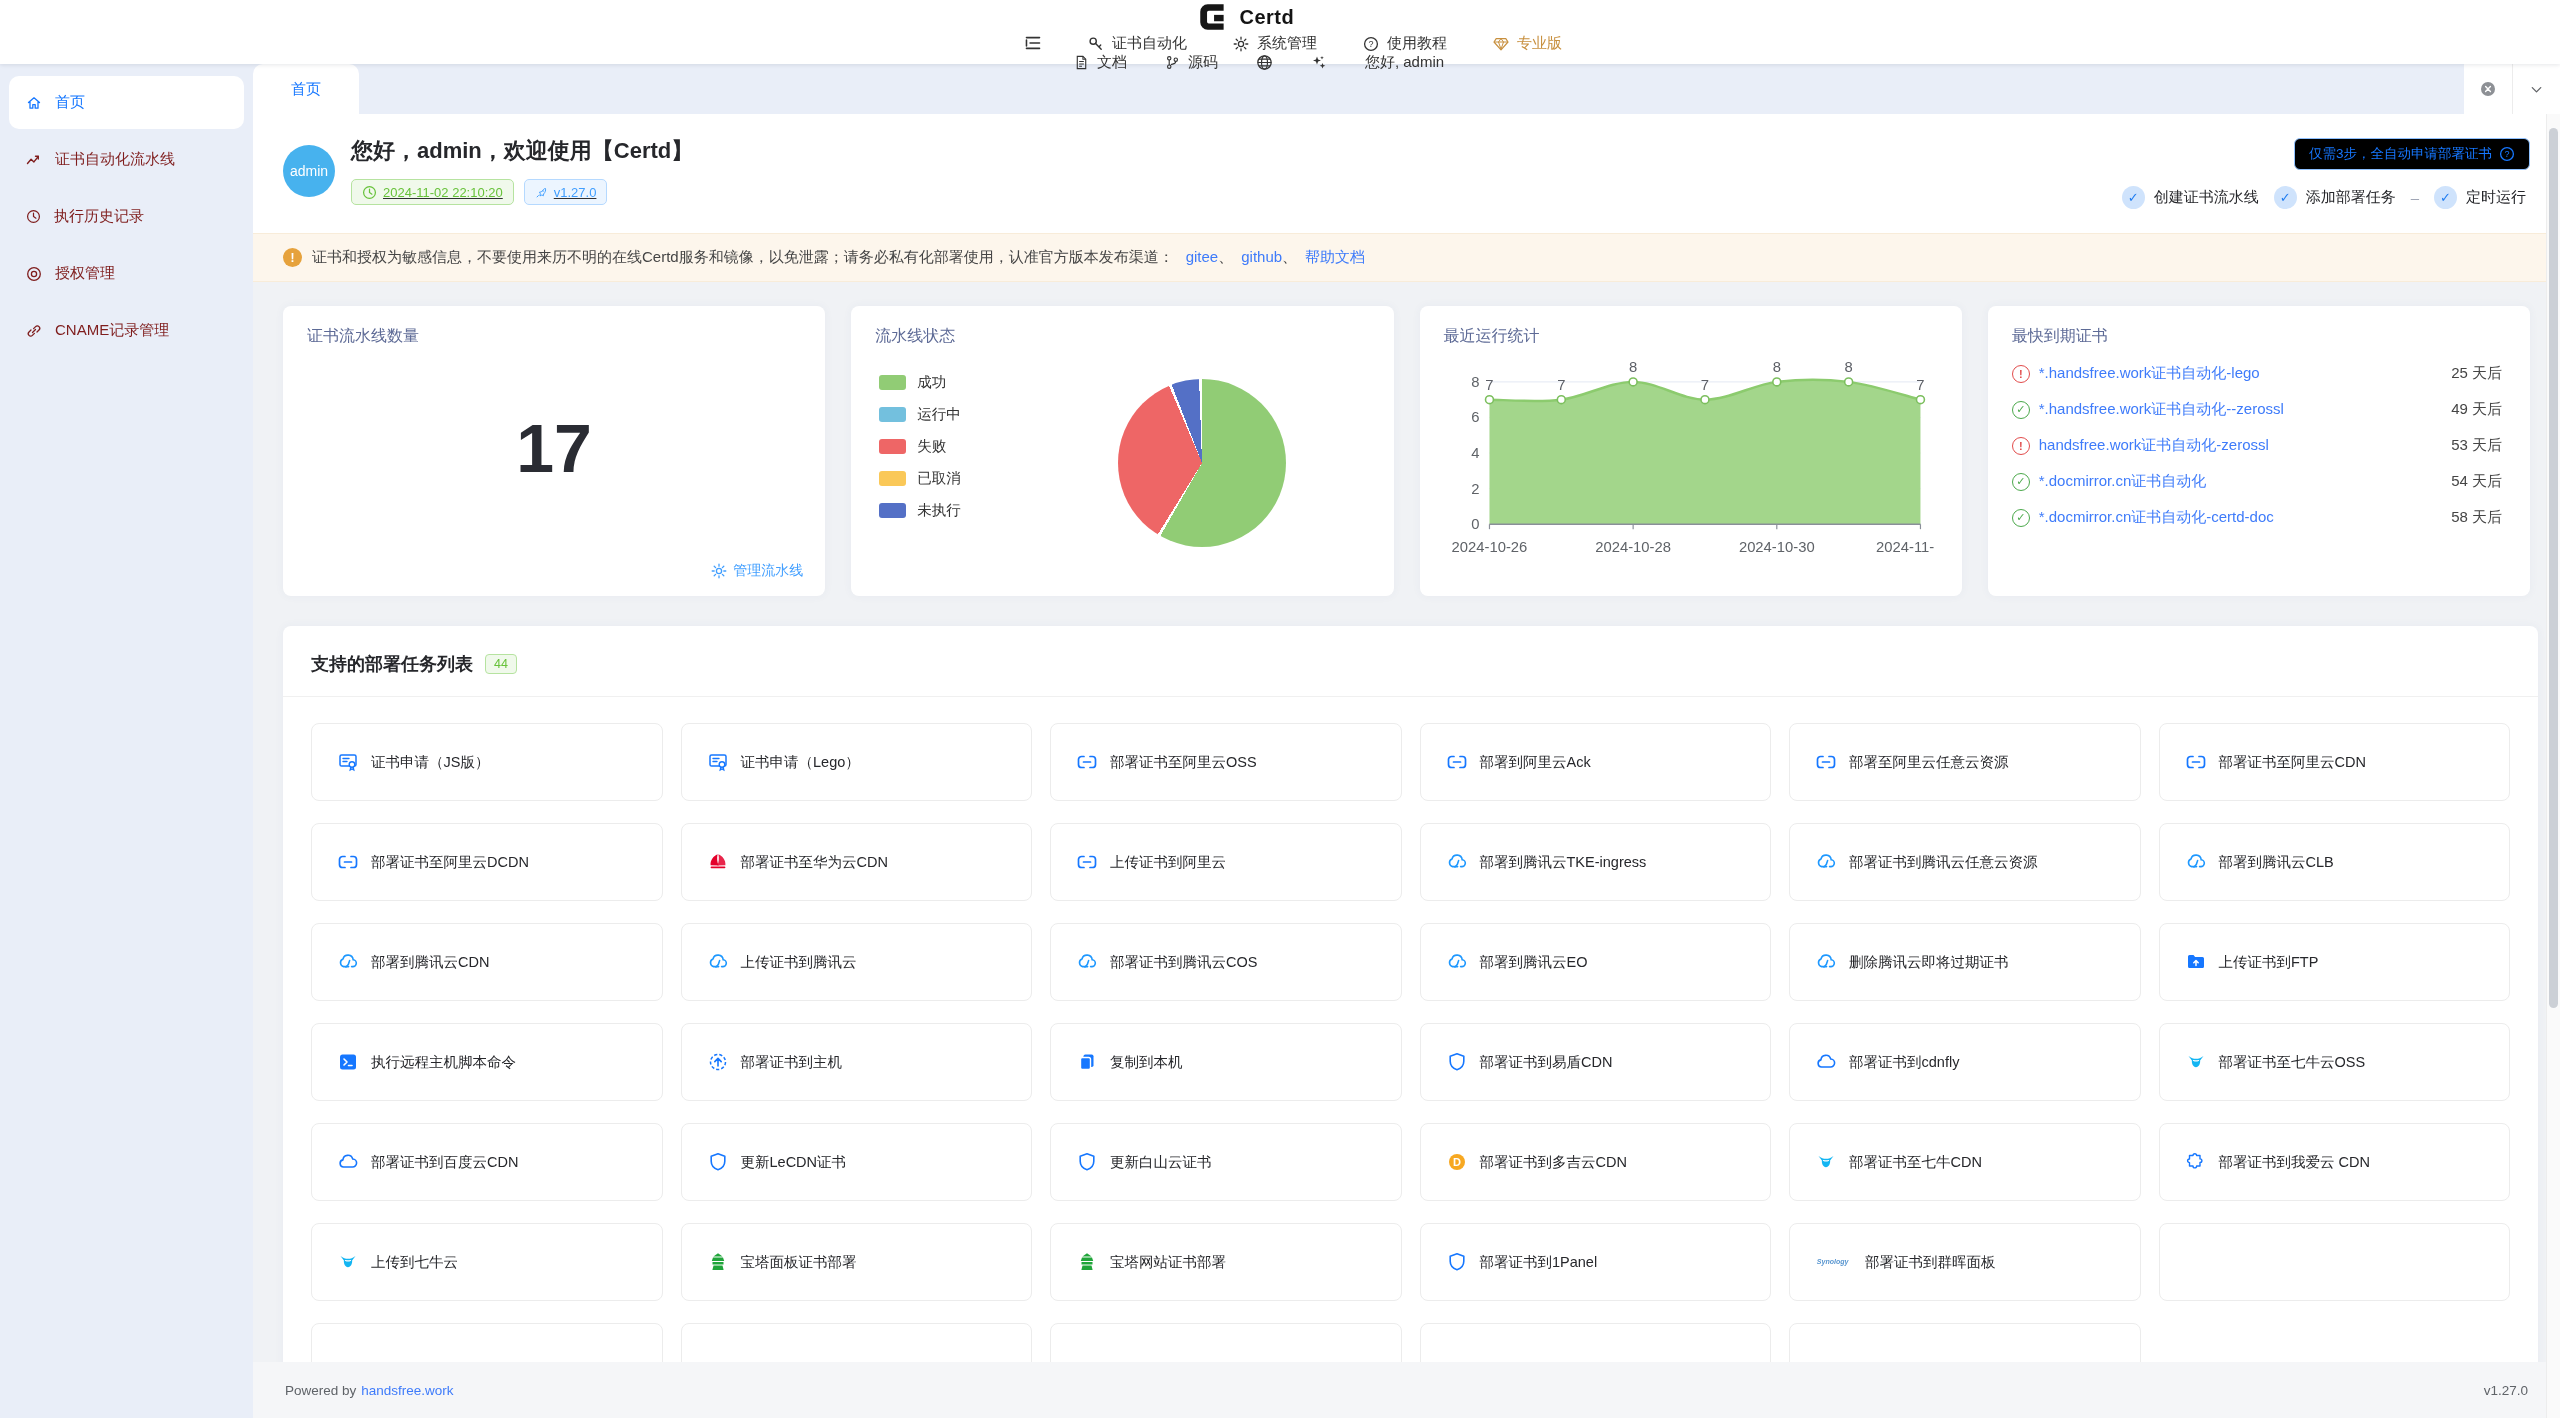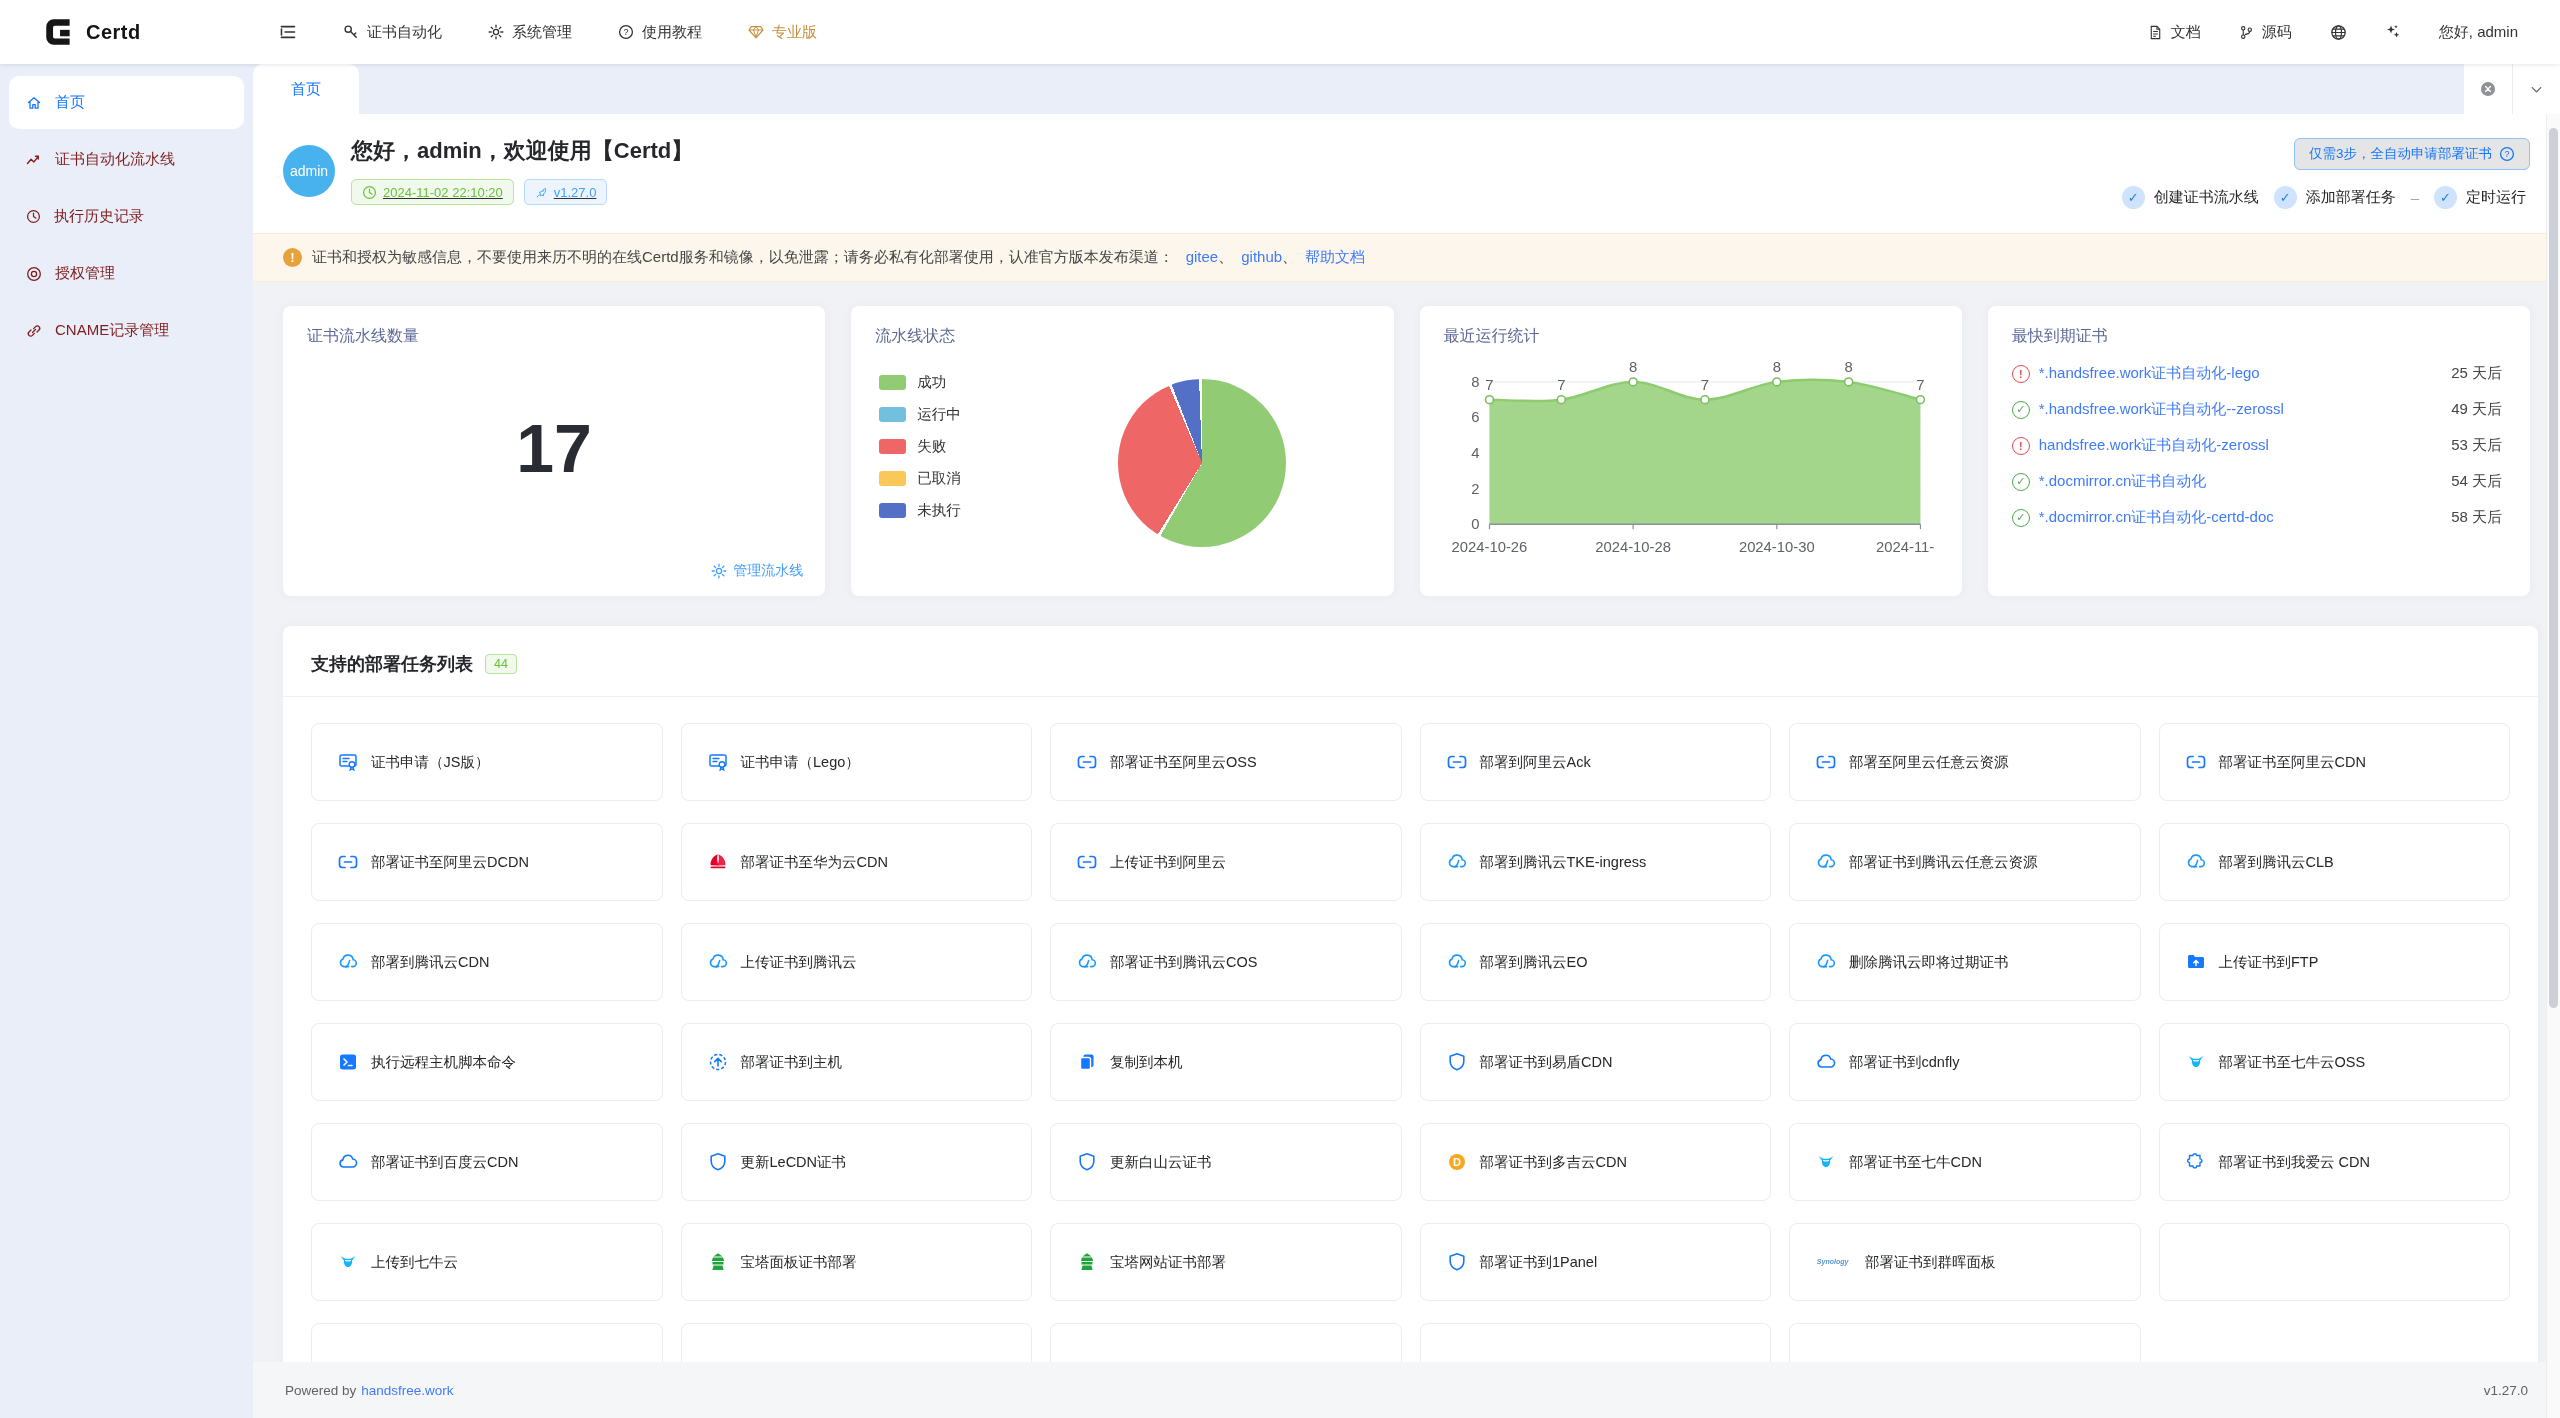--- a/index.html
+++ b/index.html
@@ -1,21 +1,21 @@
 <!DOCTYPE html>
 <html><head>
 <meta charset="utf-8">
 <style>
   * { box-sizing: border-box; margin: 0; padding: 0; }
   html,body { width:2560px; height:1418px; overflow:hidden; }
   body { font-family:"Liberation Sans","DejaVu Sans",sans-serif; background:#fff; color:#303133; position:relative; }
   .ic { display:inline-flex; align-items:center; justify-content:center; line-height:0; }
 
   
-  .navbar { position:absolute; top:0; left:0; right:0; height:64px; background:#fff; display:flex; align-items:center; box-shadow:0 1px 4px rgba(0,21,41,.10); z-index:30; }
+  .navbar { position:absolute; top:0; left:0; right:0; height:64px; background:#fff; display:flex; align-items:center; box-shadow:0 1px 4px rgba(0,21,41,.10); z-index:30;flex-direction:column; }
   .logo { display:flex; align-items:center; gap:10px; width:253px; padding-left:42px; flex:none; }
   .logo-text { font-weight:bold; font-size:20px; color:#141414; letter-spacing:.5px; }
   .nav-menu { display:flex; align-items:flex-start; gap:46px; margin-left:26px; font-size:15px; color:#333; flex:1; }
   .nav-item { display:flex; align-items:center; gap:8px; cursor:pointer; white-space:nowrap; color:#333; }
   .nav-right { display:flex; align-items:center; gap:38px; padding-right:42px; font-size:15px; color:#333; }
 
   
   .sidebar { position:absolute; top:64px; left:0; width:253px; bottom:0; background:#e9eef8; padding:12px 9px; z-index:20; }
   .side-item { display:flex; align-items:center; gap:13px; height:53px; padding:0 17px; border-radius:10px; font-size:15px; color:#7f1d1d; margin-bottom:4px; cursor:pointer; }
   .side-item.active { background:#fff; color:#1677ff; }
@@ -32,21 +32,21 @@
 
   .welcome { background:#fff; display:flex; justify-content:space-between; align-items:flex-start; padding:22px 30px 24px 30px; }
   .w-left { display:flex; gap:16px; align-items:center; }
   .avatar { width:52px; height:52px; border-radius:50%; background:#47b2ee; color:#fff; display:flex; align-items:center; justify-content:center; font-size:14px; flex:none; }
   .w-title { font-size:22px; font-weight:bold; color:#26272b; margin-bottom:13px; }
   .tags { display:flex; gap:10px;text-decoration:underline; }
   .tag { display:inline-flex; align-items:center; gap:6px; font-size:13px; height:26px; padding:0 10px; border-radius:5px; border:1px solid; }
   .tag.green { color:#67c23a; background:#f0f9eb; border-color:#b6e3a0; }
   .tag.blue  { color:#409eff; background:#ecf5ff; border-color:#b5d9ff; }
   .w-right { display:flex; flex-direction:column; align-items:flex-end; gap:16px; padding-top:2px; }
-  .guide-btn { display:inline-flex; align-items:center; gap:7px; color:#1677ff; background:#e5e5e5; border:1px solid #8fc1ff; border-radius:6px; font-size:13.5px; padding:6px 14px; cursor:pointer; }
+  .guide-btn { display:inline-flex; align-items:center; gap:7px; color:#1677ff; background:#000000; border:1px solid #8fc1ff; border-radius:6px; font-size:13.5px; padding:6px 14px; cursor:pointer; }
   .steps { display:flex; align-items:center; gap:15px; font-size:15px; color:#26272b; padding-right:4px; }
   .step { display:flex; align-items:center; gap:9px; }
   .step-ic { width:23px; height:23px; border-radius:50%; background:#cfe3fc; color:#1f7cf0; font-weight:bold; display:flex; align-items:center; justify-content:center; font-size:13px; }
   .dash { color:#a0a6b5; }
 
   .banner { background:#fdf6ec; border-top:1px solid #f8ecd9; border-bottom:1px solid #f8ecd9; display:flex; align-items:center; gap:10px; padding:14px 30px; font-size:15px; color:#454545; }
   .warn-ic { width:19px; height:19px; border-radius:50%; background:#e6a23c; color:#fff; font-weight:bold; font-size:12px; display:flex; align-items:center; justify-content:center; flex:none; }
   .blink { color:#3e7bfa; cursor:pointer; margin-left:8px; }
   .bsep { color:#454545; }
 

